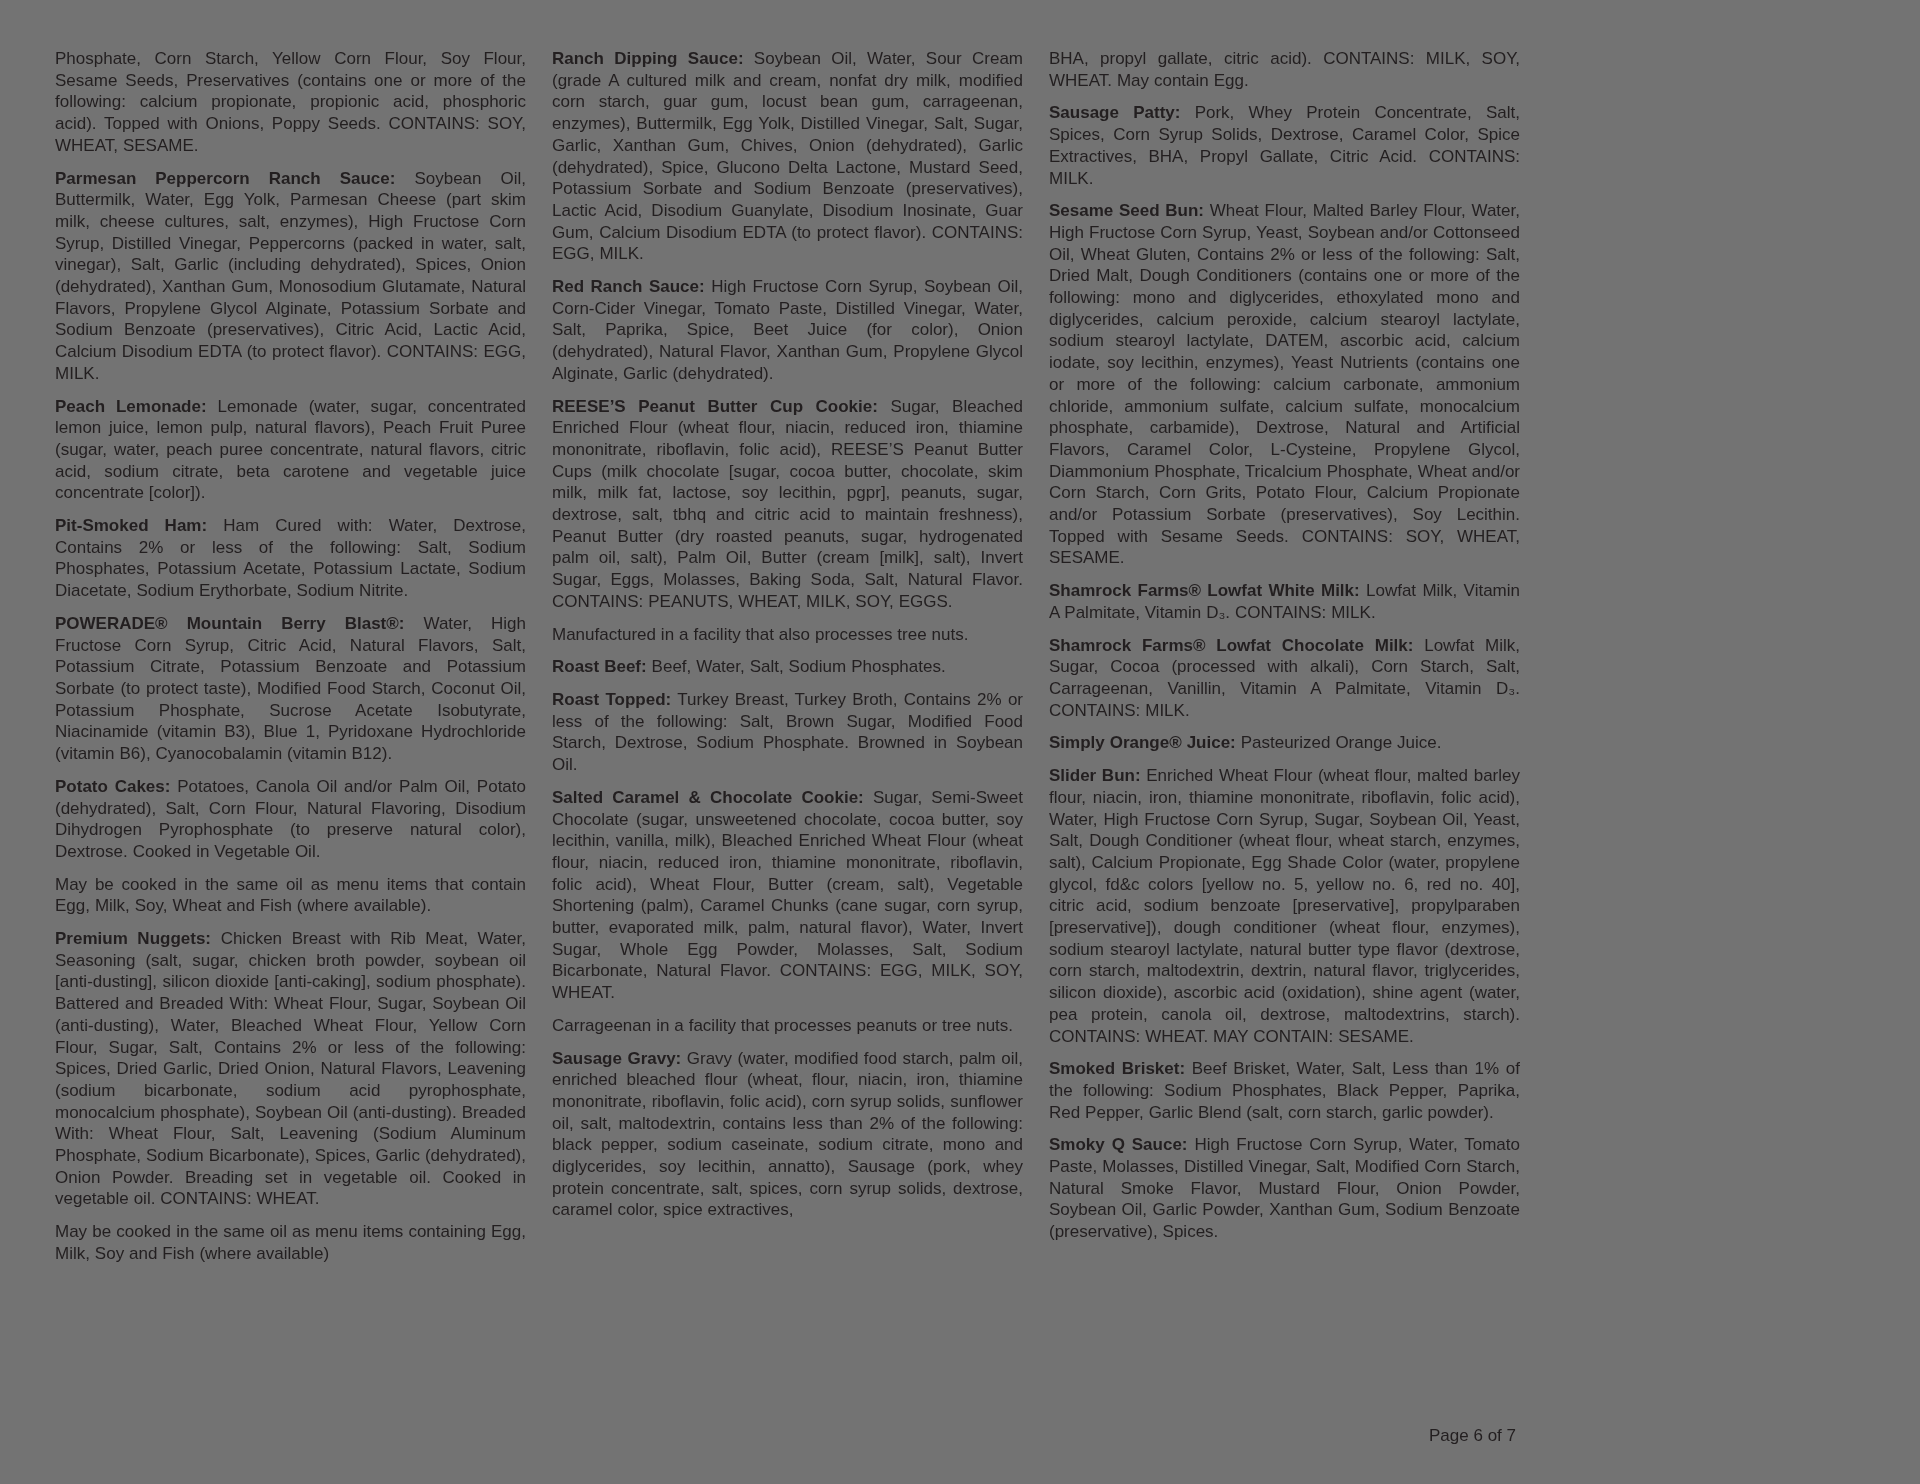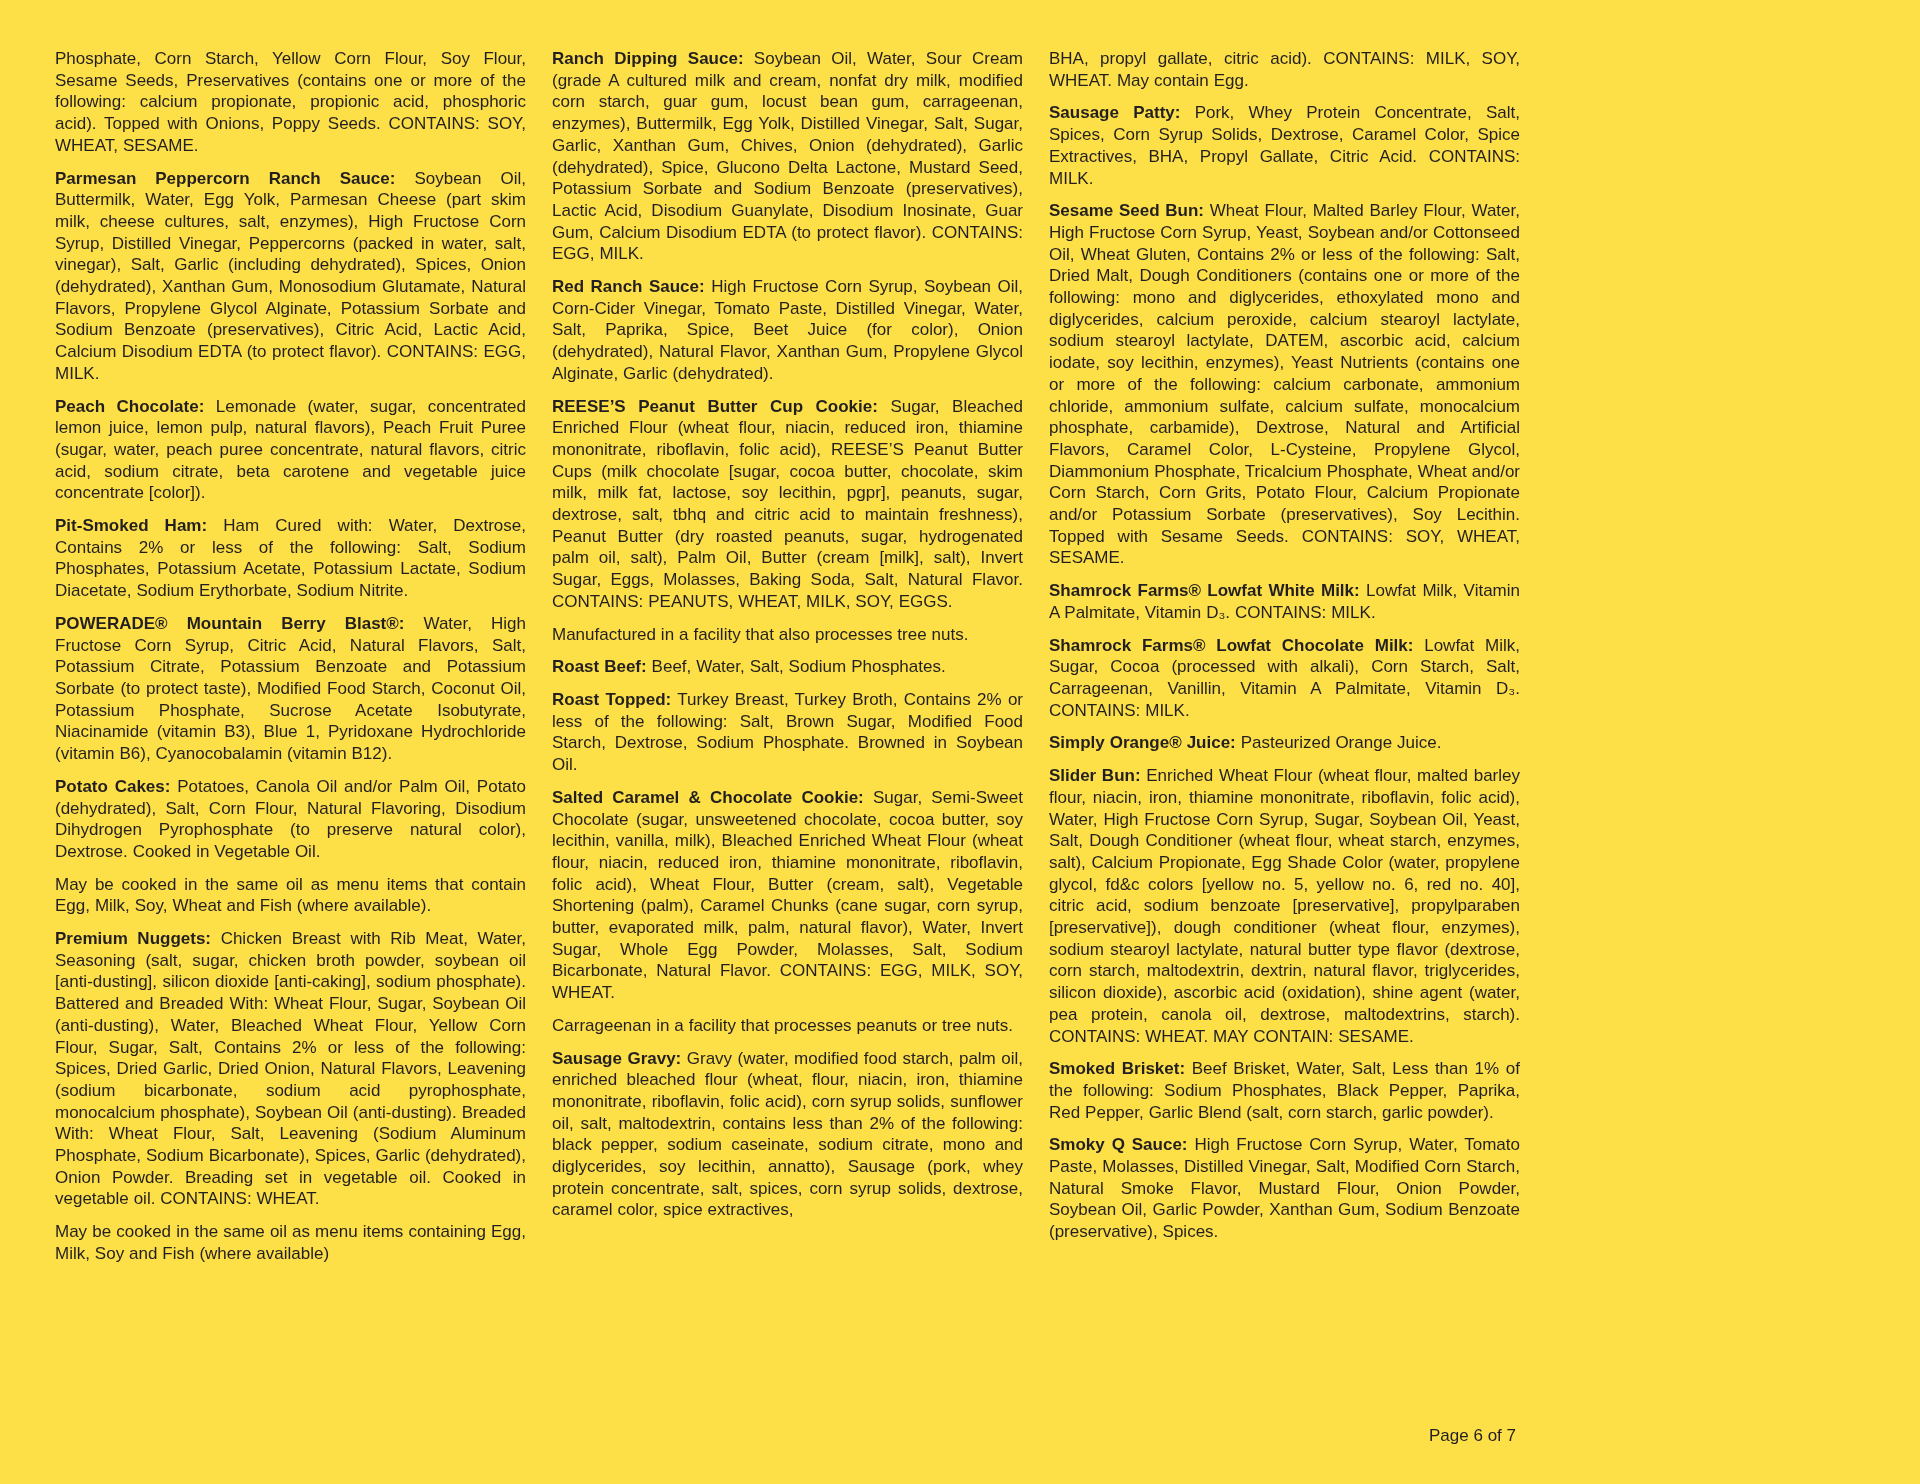--- a/index.html
+++ b/index.html
@@ -9,21 +9,21 @@
     height: 1484px;
     font-family: "Liberation Sans", sans-serif;
     color: #231f20;
     overflow: hidden;
   }
   .page {
     position: relative;
     width: 1920px;
     height: 1484px;
     padding: 48px 0 0 55px;
-    background: #fde047;
+    background: #737373;
   }
   .columns {
     display: flex;
     gap: 26px;
   }
   .column {
     width: 471px;
     flex: 0 0 471px;
     text-align: justify;
   }
@@ -44,21 +44,21 @@
   }
 </style>
 </head>
 <body>
 
 <div class="page">
   <div class="columns">
     <div class="column">
         <p class="entry">Phosphate, Corn Starch, Yellow Corn Flour, Soy Flour, Sesame Seeds, Preservatives (contains one or more of the following: calcium propionate, propionic acid, phosphoric acid). Topped with Onions, Poppy Seeds. CONTAINS: SOY, WHEAT, SESAME.</p>
         <p class="entry"><strong>Parmesan Peppercorn Ranch Sauce:</strong> Soybean Oil, Buttermilk, Water, Egg Yolk, Parmesan Cheese (part skim milk, cheese cultures, salt, enzymes), High Fructose Corn Syrup, Distilled Vinegar, Peppercorns (packed in water, salt, vinegar), Salt, Garlic (including dehydrated), Spices, Onion (dehydrated), Xanthan Gum, Monosodium Glutamate, Natural Flavors, Propylene Glycol Alginate, Potassium Sorbate and Sodium Benzoate (preservatives), Citric Acid, Lactic Acid, Calcium Disodium EDTA (to protect flavor). CONTAINS: EGG, MILK.</p>
-        <p class="entry"><strong>Peach Chocolate:</strong> Lemonade (water, sugar, concentrated lemon juice, lemon pulp, natural flavors), Peach Fruit Puree (sugar, water, peach puree concentrate, natural flavors, citric acid, sodium citrate, beta carotene and vegetable juice concentrate [color]).</p>
+        <p class="entry"><strong>Peach Lemonade:</strong> Lemonade (water, sugar, concentrated lemon juice, lemon pulp, natural flavors), Peach Fruit Puree (sugar, water, peach puree concentrate, natural flavors, citric acid, sodium citrate, beta carotene and vegetable juice concentrate [color]).</p>
         <p class="entry"><strong>Pit-Smoked Ham:</strong> Ham Cured with: Water, Dextrose, Contains 2% or less of the following: Salt, Sodium Phosphates, Potassium Acetate, Potassium Lactate, Sodium Diacetate, Sodium Erythorbate, Sodium Nitrite.</p>
         <p class="entry"><strong>POWERADE® Mountain Berry Blast®:</strong> Water, High Fructose Corn Syrup, Citric Acid, Natural Flavors, Salt, Potassium Citrate, Potassium Benzoate and Potassium Sorbate (to protect taste), Modified Food Starch, Coconut Oil, Potassium Phosphate, Sucrose Acetate Isobutyrate, Niacinamide (vitamin B3), Blue 1, Pyridoxane Hydrochloride (vitamin B6), Cyanocobalamin (vitamin B12).</p>
         <p class="entry"><strong>Potato Cakes:</strong> Potatoes, Canola Oil and/or Palm Oil, Potato (dehydrated), Salt, Corn Flour, Natural Flavoring, Disodium Dihydrogen Pyrophosphate (to preserve natural color), Dextrose. Cooked in Vegetable Oil.</p>
         <p class="entry">May be cooked in the same oil as menu items that contain Egg, Milk, Soy, Wheat and Fish (where available).</p>
         <p class="entry"><strong>Premium Nuggets:</strong> Chicken Breast with Rib Meat, Water, Seasoning (salt, sugar, chicken broth powder, soybean oil [anti-dusting], silicon dioxide [anti-caking], sodium phosphate). Battered and Breaded With: Wheat Flour, Sugar, Soybean Oil (anti-dusting), Water, Bleached Wheat Flour, Yellow Corn Flour, Sugar, Salt, Contains 2% or less of the following: Spices, Dried Garlic, Dried Onion, Natural Flavors, Leavening (sodium bicarbonate, sodium acid pyrophosphate, monocalcium phosphate), Soybean Oil (anti-dusting). Breaded With: Wheat Flour, Salt, Leavening (Sodium Aluminum Phosphate, Sodium Bicarbonate), Spices, Garlic (dehydrated), Onion Powder. Breading set in vegetable oil. Cooked in vegetable oil. CONTAINS: WHEAT.</p>
         <p class="entry">May be cooked in the same oil as menu items containing Egg, Milk, Soy and Fish (where available)</p>
       </div>
     <div class="column">
         <p class="entry"><strong>Ranch Dipping Sauce:</strong> Soybean Oil, Water, Sour Cream (grade A cultured milk and cream, nonfat dry milk, modified corn starch, guar gum, locust bean gum, carrageenan, enzymes), Buttermilk, Egg Yolk, Distilled Vinegar, Salt, Sugar, Garlic, Xanthan Gum, Chives, Onion (dehydrated), Garlic (dehydrated), Spice, Glucono Delta Lactone, Mustard Seed, Potassium Sorbate and Sodium Benzoate (preservatives), Lactic Acid, Disodium Guanylate, Disodium Inosinate, Guar Gum, Calcium Disodium EDTA (to protect flavor). CONTAINS: EGG, MILK.</p>
         <p class="entry"><strong>Red Ranch Sauce:</strong> High Fructose Corn Syrup, Soybean Oil, Corn-Cider Vinegar, Tomato Paste, Distilled Vinegar, Water, Salt, Paprika, Spice, Beet Juice (for color), Onion (dehydrated), Natural Flavor, Xanthan Gum, Propylene Glycol Alginate, Garlic (dehydrated).</p>

